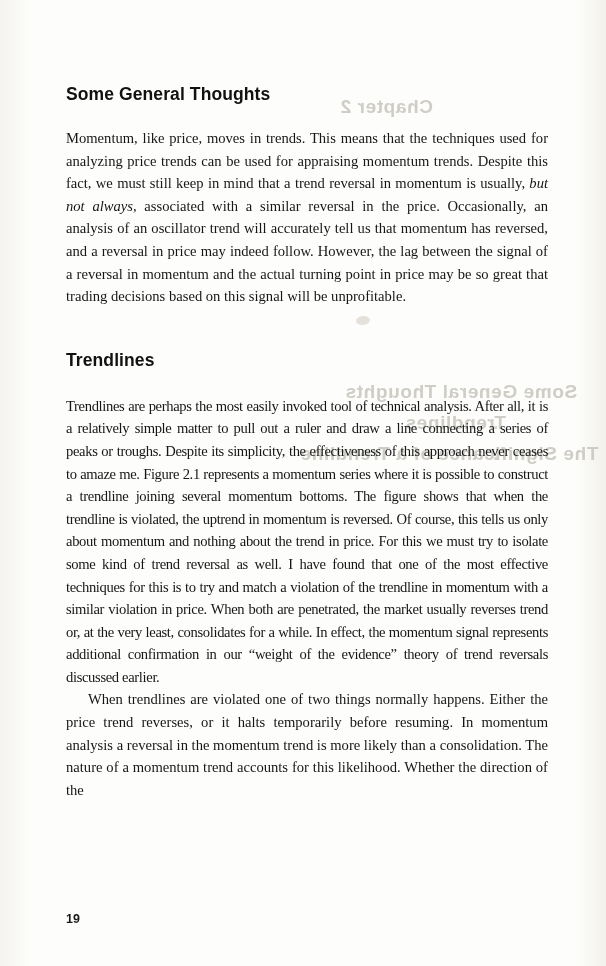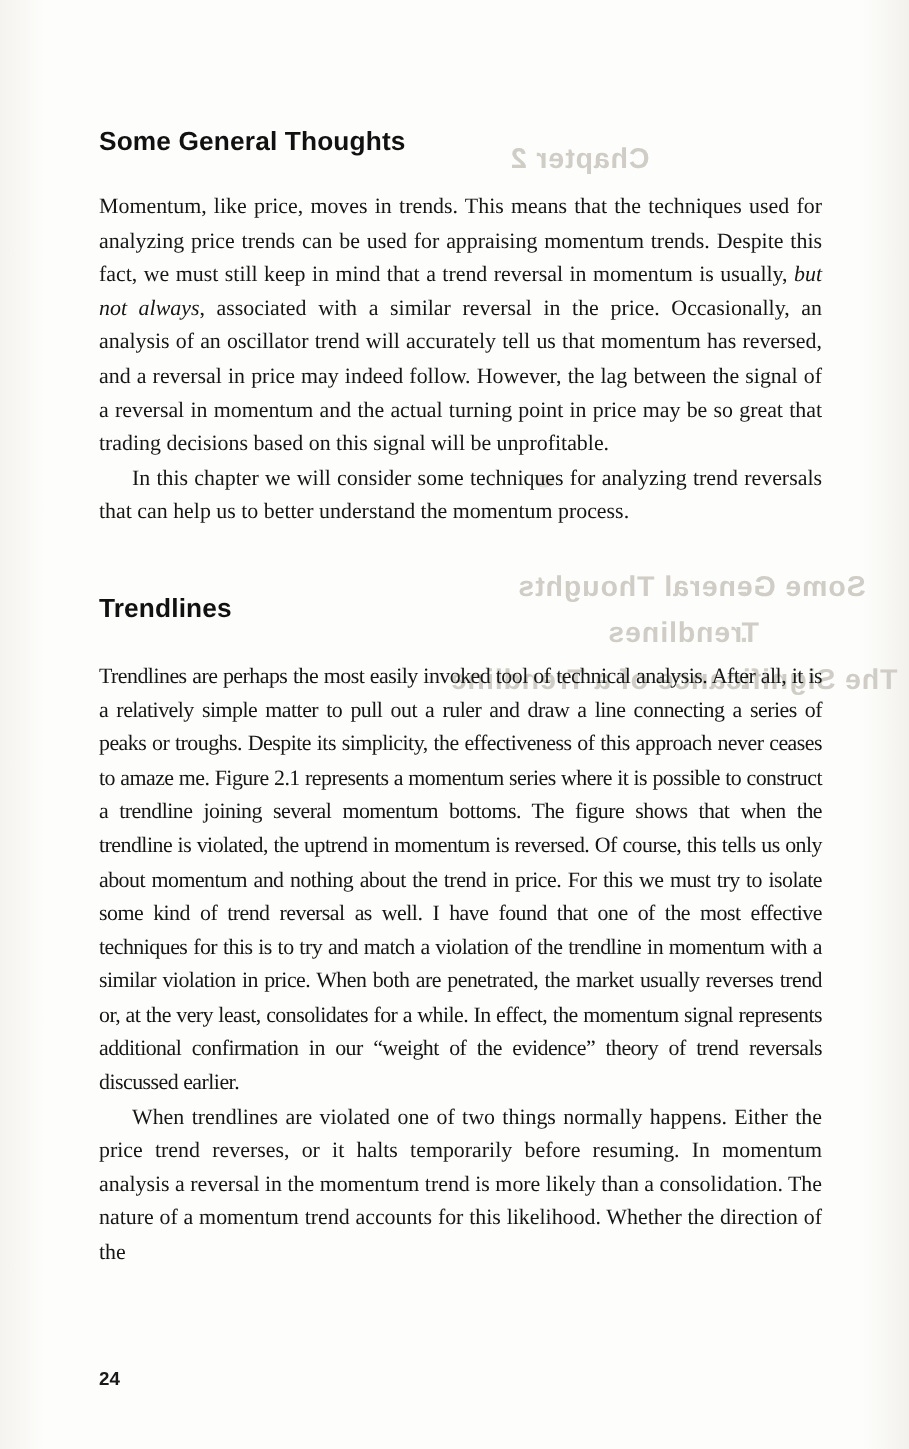--- a/index.html
+++ b/index.html
@@ -130,25 +130,24 @@
   <div class="ghost ghost-l3">The Significance of a Trendline</div>
   <div class="ghost-bullets">▪<br>▪<br>▪</div>
   <div class="ghost-smudge"></div>
 
   <div class="content">
 
     <h2 class="heading">Some General Thoughts</h2>
 
     <p class="body">Momentum, like price, moves in trends. This means that the techniques used for analyzing price trends can be used for appraising momentum trends. Despite this fact, we must still keep in mind that a trend reversal in momentum is usually, <em>but not always</em>, associated with a similar reversal in the price. Occasionally, an analysis of an oscillator trend will accurately tell us that momentum has reversed, and a reversal in price may indeed follow. However, the lag between the signal of a reversal in momentum and the actual turning point in price may be so great that trading decisions based on this signal will be unprofitable.</p>
 
-    <p class="body indent">In this chapter we will consider some techniques for analyzing trend reversals that can help us to better understand the momentum process.</p>
 
     <h2 class="heading second">Trendlines</h2>
 
     <p class="body tight">Trendlines are perhaps the most easily invoked tool of technical analysis. After all, it is a relatively simple matter to pull out a ruler and draw a line connecting a series of peaks or troughs. Despite its simplicity, the effectiveness of this approach never ceases to amaze me. Figure 2.1 represents a momentum series where it is possible to construct a trendline joining several momentum bottoms. The figure shows that when the trendline is violated, the uptrend in momentum is reversed. Of course, this tells us only about momentum and nothing about the trend in price. For this we must try to isolate some kind of trend reversal as well. I have found that one of the most effective techniques for this is to try and match a violation of the trendline in momentum with a similar violation in price. When both are penetrated, the market usually reverses trend or, at the very least, consolidates for a while. In effect, the momentum signal represents additional confirmation in our “weight of the evidence” theory of trend reversals discussed earlier.</p>
 
     <p class="body indent">When trendlines are violated one of two things normally happens. Either the price trend reverses, or it halts temporarily before resuming. In momentum analysis a reversal in the momentum trend is more likely than a consolidation. The nature of a momentum trend accounts for this likelihood. Whether the direction of the</p>
 
   </div>
 
-  <div class="folio">24</div>
+  <div class="folio">19</div>
 
 </div>
 
 </body></html>

